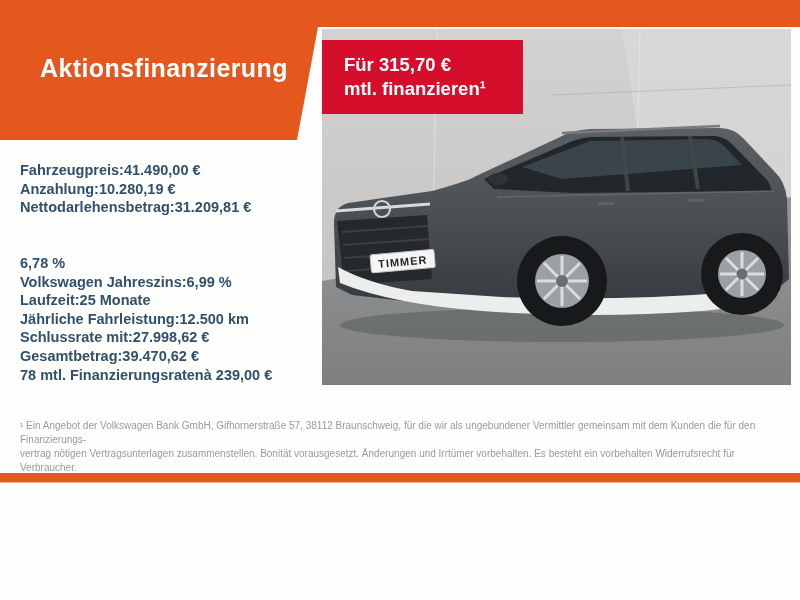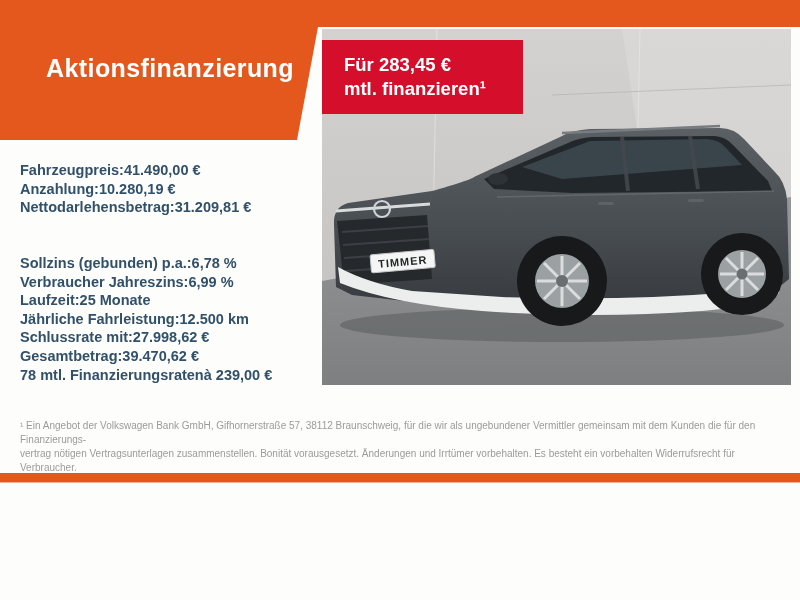--- a/index.html
+++ b/index.html
@@ -10,21 +10,21 @@
   .stage{position:absolute;inset:0;width:800px;height:600px;}
 
   
   .header-shape{
     position:absolute;left:0;top:0;width:800px;height:140px;
     background:#e4581d;
     clip-path:polygon(0 0,800px 0,800px 27px,318px 27px,297px 140px,0 140px);
   }
   .page-title{
     position:absolute;left:40px;top:54px;width:260px;
-    color:#fff;font-size:25px;font-weight:bold;letter-spacing:.4px;text-align:center;
+    color:#fff;font-size:25px;font-weight:bold;letter-spacing:.4px;
   }
 
   
   .photo{
     position:absolute;left:322px;top:29px;width:469px;height:356px;
     overflow:hidden;background:#c7c6c4;
   }
 
   
   .offer-badge{
@@ -145,46 +145,45 @@
           <line x1="398" y1="245" x2="442" y2="245"></line>
           <line x1="404" y1="229" x2="436" y2="261"></line>
           <line x1="436" y1="229" x2="404" y2="261"></line>
         </g>
         <circle cx="420" cy="245" r="5.5" fill="#6a6e70"></circle>
       </g>
     </svg>
   </div>
 
   <div class="offer-badge">
-    <div>Für 283,45 €</div>
+    <div>Für 315,70 €</div>
     <div>mtl. finanzieren¹</div>
   </div>
 
   <div class="fin-group fin-group1">
     <div class="fin-row">
       <span>Fahrzeugpreis:</span>
       <span>41.490,00 €</span>
     </div>
     <div class="fin-row">
       <span>Anzahlung:</span>
       <span>10.280,19 €</span>
     </div>
     <div class="fin-row">
       <span>Nettodarlehensbetrag:</span>
       <span>31.209,81 €</span>
     </div>
   </div>
 
   <div class="fin-group fin-group2">
     <div class="fin-row">
-      <span>Sollzins (gebunden) p.a.:</span>
       <span>6,78 %</span>
     </div>
     <div class="fin-row">
-      <span>Verbraucher Jahreszins:</span>
+      <span>Volkswagen Jahreszins:</span>
       <span>6,99 %</span>
     </div>
     <div class="fin-row">
       <span>Laufzeit:</span>
       <span>25 Monate</span>
     </div>
     <div class="fin-row">
       <span>Jährliche Fahrleistung:</span>
       <span>12.500 km</span>
     </div>

